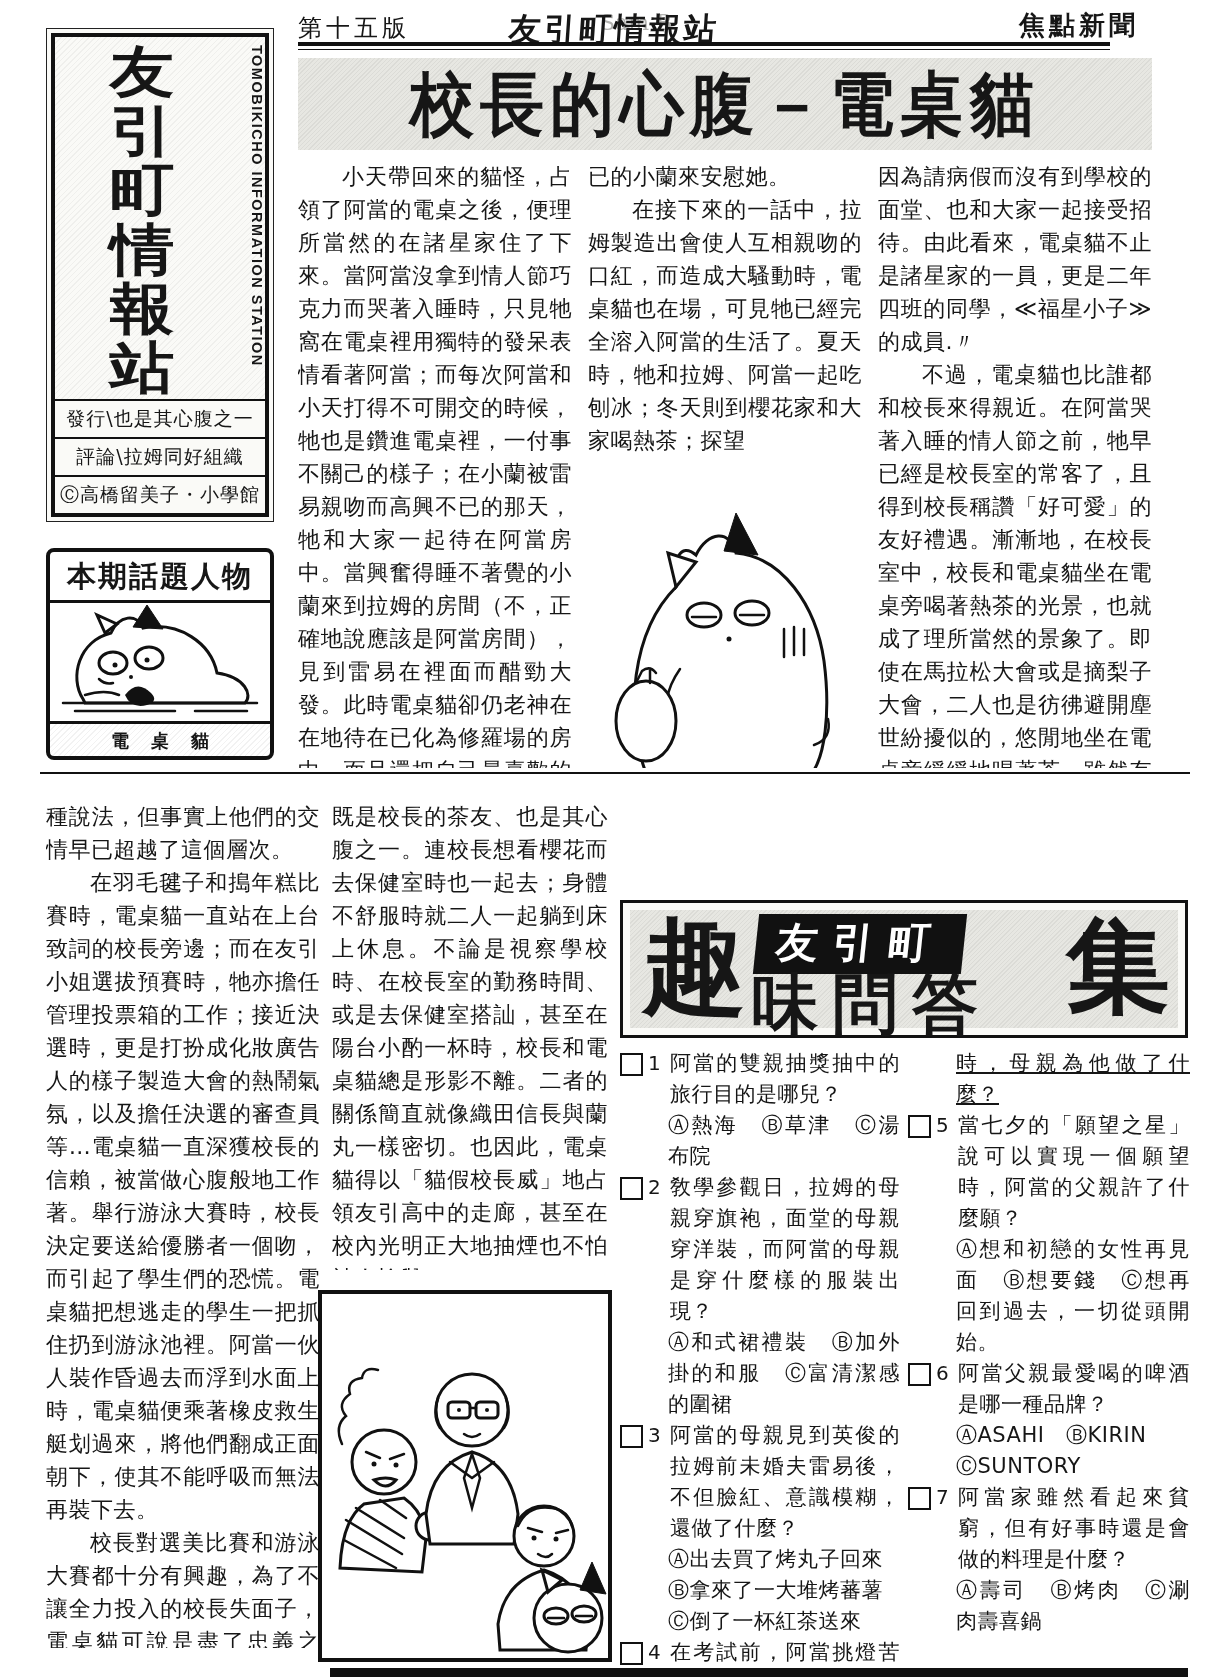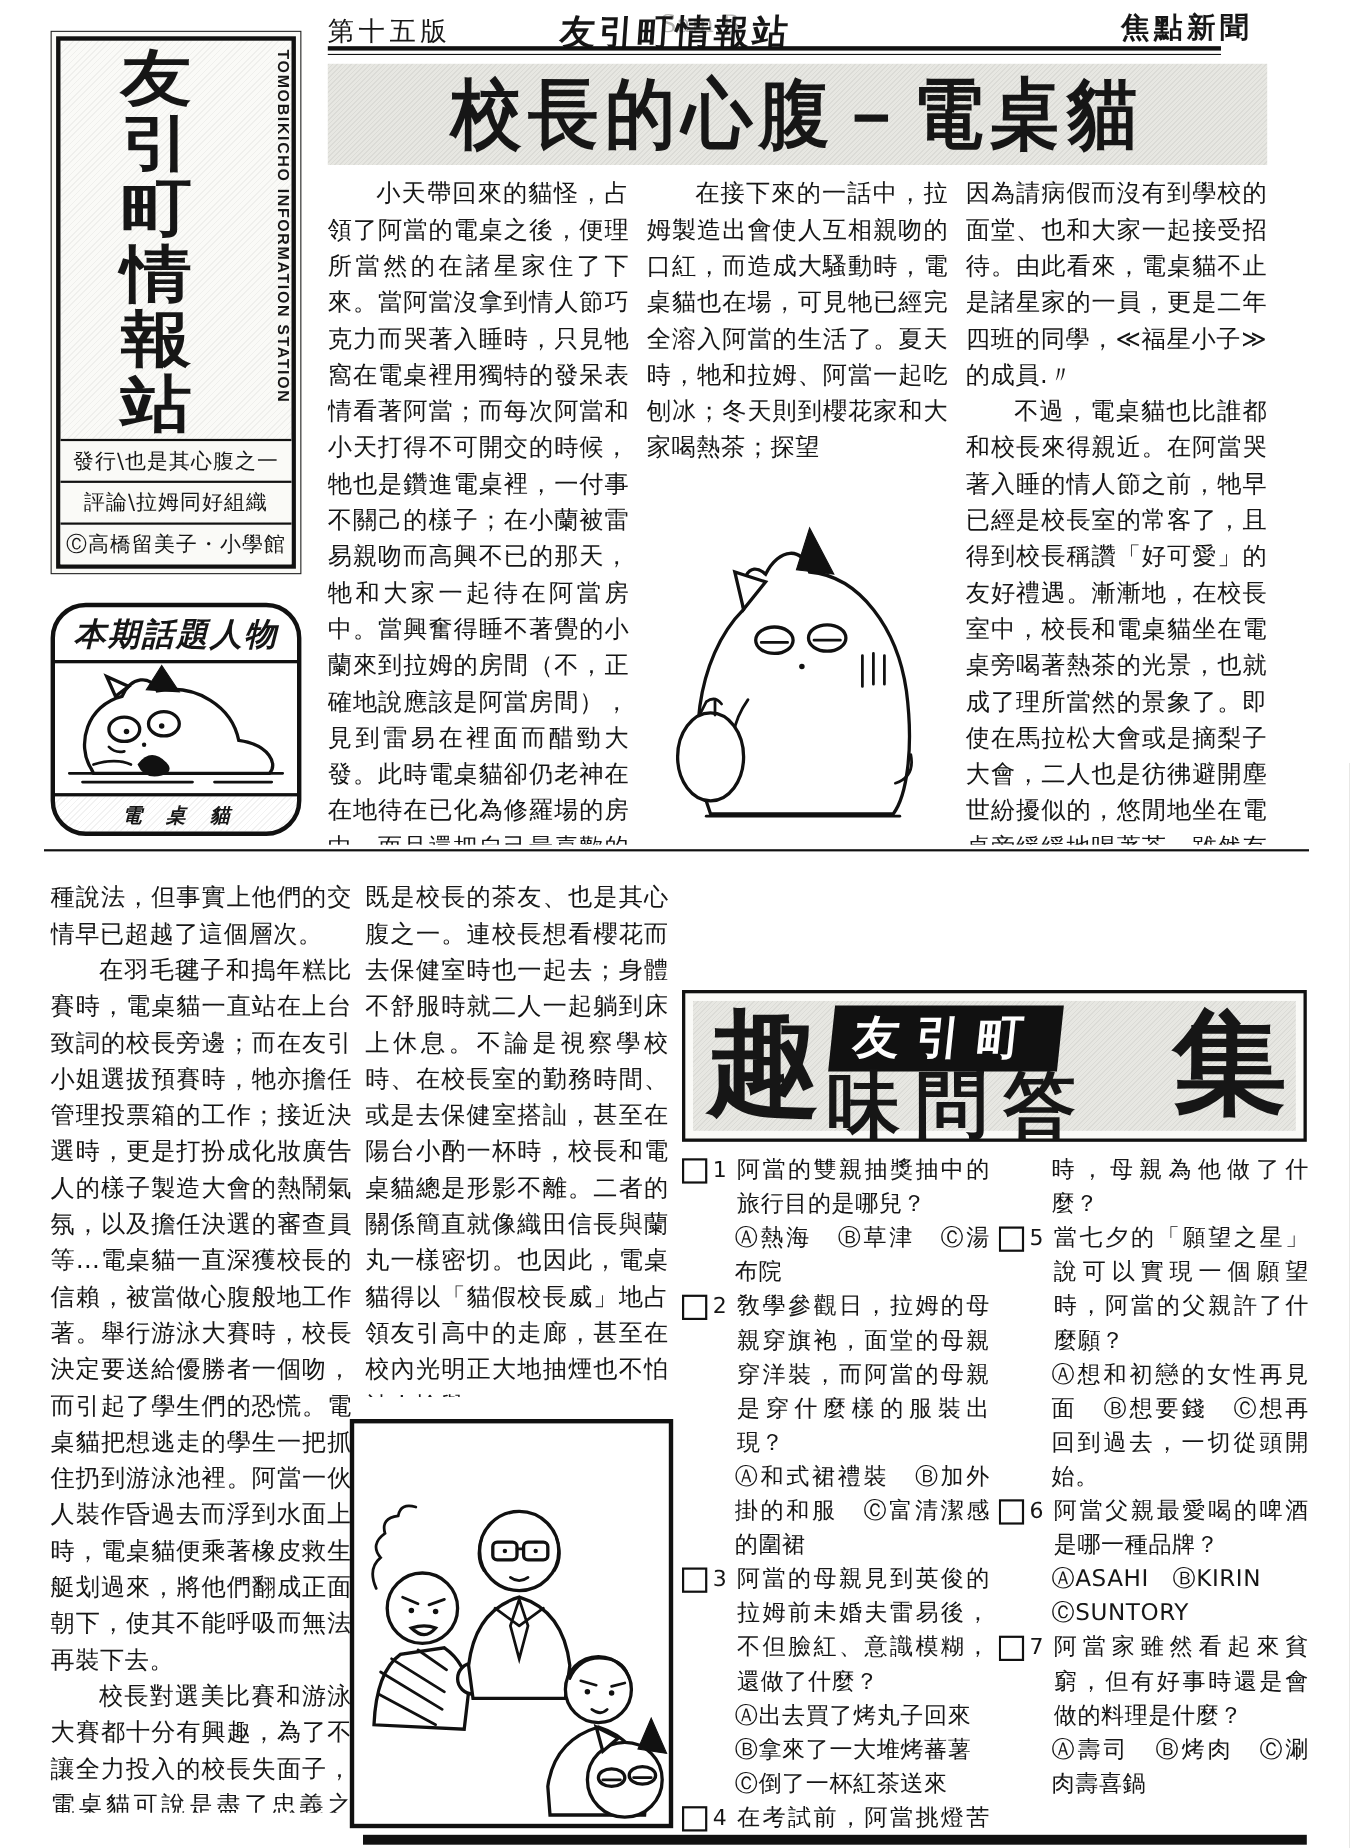--- a/index.html
+++ b/index.html
@@ -18,22 +18,22 @@
   .side-frame{left:46px;top:28px;width:228px;height:494px;border:1px solid #222;padding:4px;box-sizing:border-box;background:#fafaf7;}
   .side-inner{border:4px solid #111;height:100%;box-sizing:border-box;display:flex;flex-direction:column;
               background-image:repeating-linear-gradient(135deg,rgba(0,0,0,.045) 0 1px,transparent 1px 4px);}
   .side-top{flex:1;display:flex;min-height:0;}
   .side-chars{flex:1;display:flex;flex-direction:column;align-items:center;justify-content:space-around;padding:4px 0 2px 6px;}
   .side-chars div{font-family:"DejaVu Serif",serif;font-weight:900;font-size:56px;line-height:58px;transform:scaleX(1.15);}
   .side-en{width:42px;writing-mode:vertical-rl;font-family:"Liberation Sans",sans-serif;font-size:14.5px;
            font-weight:700;letter-spacing:1.5px;padding-top:8px;text-align:left;}
   .side-row{border-top:2px solid #111;font-size:19px;text-align:center;padding:5px 0;letter-spacing:1px;background:#fafaf7;}
   
-  .feat-box{left:46px;top:548px;width:228px;height:212px;border:4px solid #111;border-radius:32px;
-            box-sizing:border-box;overflow:hidden;background:#fff;display:flex;flex-direction:column;font-style:italic;}
+  .feat-box{left:46px;top:548px;width:228px;height:212px;border:4px solid #111;border-radius:8px;
+            box-sizing:border-box;overflow:hidden;background:#fff;display:flex;flex-direction:column;}
   .feat-head{font-size:29px;font-weight:900;text-align:center;padding:5px 0 3px;border-bottom:3px solid #111;
              font-family:"DejaVu Serif",serif;letter-spacing:2px;}
   .feat-art{flex:1;display:flex;align-items:center;justify-content:center;}
   .feat-cap{border-top:3px solid #111;font-size:18px;font-weight:700;text-align:center;letter-spacing:22px;
             padding:5px 0 5px 22px;background-image:repeating-linear-gradient(135deg,rgba(0,0,0,.05) 0 1px,transparent 1px 4px);}
   
   .title-banner{left:298px;top:58px;width:854px;height:92px;display:flex;align-items:center;justify-content:center;
       background-color:#e7e7e2;background-image:repeating-linear-gradient(135deg,rgba(0,0,0,.05) 0 1px,transparent 1px 3px);}
   .title-banner span{font-size:64px;font-weight:900;letter-spacing:6px;transform:scaleY(1.08);white-space:nowrap;}
   .cols{left:298px;top:160px;width:854px;height:608px;display:flex;gap:16px;overflow:hidden;}
@@ -56,21 +56,21 @@
             padding:1px 20px 3px;letter-spacing:14px;transform:skewX(-6deg);}
   .qb-middle{position:absolute;left:122px;top:50px;font-size:66px;font-weight:900;letter-spacing:14px;font-family:"DejaVu Serif",serif;}
   .qb-last{position:absolute;right:8px;top:0px;font-size:104px;line-height:112px;font-weight:900;font-family:"DejaVu Serif",serif;}
   .quizL{left:620px;top:1048px;width:280px;height:624px;overflow:hidden;}
   .quizR{left:908px;top:1048px;width:282px;height:624px;overflow:hidden;}
   .q{display:flex;align-items:flex-start;font-size:21px;line-height:31px;letter-spacing:.5px;}
   .q .box{flex:none;width:19px;height:19px;border:2px solid #111;margin:5px 5px 0 0;background:#fff;}
   .q .num{flex:none;width:22px;font-size:20px;}
   .q .text{flex:1;text-align:justify;}
   .opt{font-size:21px;line-height:31px;padding-left:48px;text-align:justify;letter-spacing:.5px;}
-  .cont-text{font-size:21px;line-height:31px;padding-left:48px;text-align:justify;letter-spacing:.5px;}
+  .cont-text{font-size:21px;line-height:31px;padding-left:48px;text-align:justify;letter-spacing:.5px;text-decoration:underline;}
   svg{display:block;}
   .ink{stroke:#111;fill:none;stroke-width:2.5;stroke-linecap:round;}
   .inkfill{stroke:#111;fill:#fff;stroke-width:3;}
 </style>
 </head>
 <body>
 
 <div class="page">
 
   <div class="abs ed-label">第十五版</div>
@@ -121,20 +121,21 @@
 
   <div class="abs title-banner">
     <span>校長的心腹－電桌貓</span>
   </div>
 
   <div class="abs cols body-txt">
     <div class="col">
       <p class="ind">小天帶回來的貓怪，占領了阿當的電桌之後，便理所當然的在諸星家住了下來。當阿當沒拿到情人節巧克力而哭著入睡時，只見牠窩在電桌裡用獨特的發呆表情看著阿當；而每次阿當和小天打得不可開交的時候，牠也是鑽進電桌裡，一付事不關己的樣子；在小蘭被雷易親吻而高興不已的那天，牠和大家一起待在阿當房中。當興奮得睡不著覺的小蘭來到拉姆的房間（不，正確地說應該是阿當房間），見到雷易在裡面而醋勁大發。此時電桌貓卻仍老神在在地待在已化為修羅場的房中，而且還把自己最喜歡的紅豆餡餅送給哭泣不</p>
     </div>
     <div class="col">
+      <p>已的小蘭來安慰她。</p>
       <p class="ind">在接下來的一話中，拉姆製造出會使人互相親吻的口紅，而造成大騷動時，電桌貓也在場，可見牠已經完全溶入阿當的生活了。夏天時，牠和拉姆、阿當一起吃刨冰；冬天則到櫻花家和大家喝熱茶；探望</p>
       <div class="cat-main">
         <svg width="262" height="320" viewBox="0 0 262 320">
           <path class="inkfill" d="M58 310 C36 252 44 168 88 124 C84 98 92 78 108 92 C120 68 142 66 148 90 C194 94 228 142 236 198 C243 252 236 294 224 310 Z"></path>
           <path class="inkfill" d="M88 124 L80 90 L108 99 Z"></path>
           <path d="M136 88 L148 50 L170 92 Z" fill="#111" stroke="#111"></path>
           <ellipse class="inkfill" cx="116" cy="152" rx="17" ry="12"></ellipse>
           <ellipse class="inkfill" cx="164" cy="150" rx="17" ry="12"></ellipse>
           <path class="ink" d="M104 154 h24 M152 152 h24"></path>
           <circle cx="141" cy="176" r="2.5" fill="#111"></circle>

